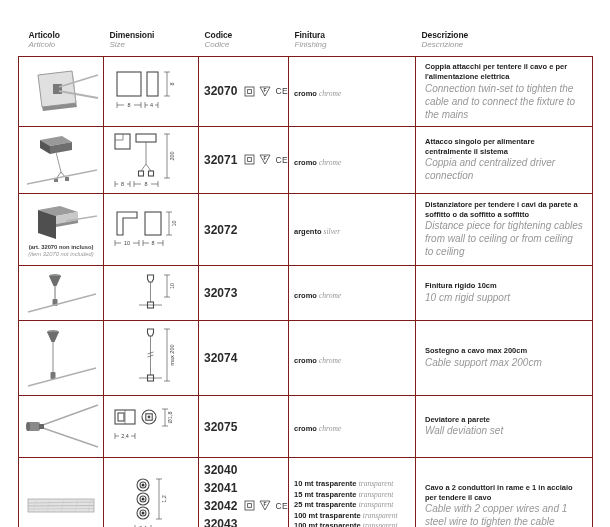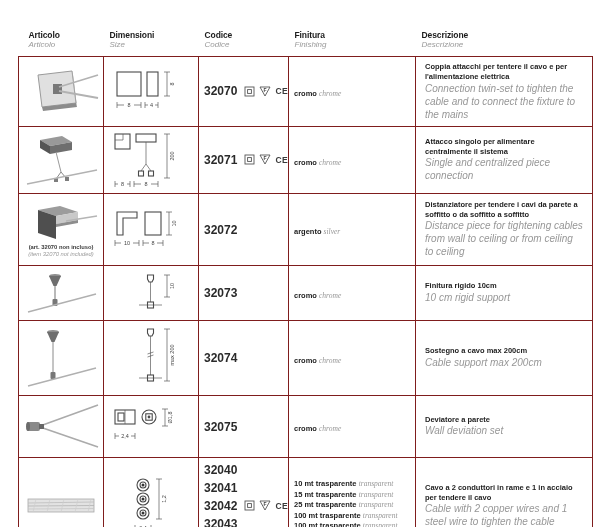--- a/index.html
+++ b/index.html
@@ -14,21 +14,21 @@
   thead .h-it { font-size:8.5px; font-weight:bold; color:#1c1c1c; letter-spacing:-0.1px; }
   thead .h-en { font-size:8px; font-style:italic; color:#9a9a9a; }
 
   tbody td { border:1px solid #7f1d1d; vertical-align:middle; padding:3px 5px; }
   td.art { text-align:center; }
   td.dim { text-align:center; }
 
   .code-line { font-size:12px; font-weight:bold; color:#2a2a2a; line-height:1.5; }
   .cod-flex { display:flex; align-items:center; gap:7px; }
   .certs { display:flex; align-items:center; gap:4px; }
-  .ce-text { font-size:8.5px; font-weight:bold; color:#3a3a3a; letter-spacing:0.5px;text-align:center; }
+  .ce-text { font-size:8.5px; font-weight:normal; color:#3a3a3a; letter-spacing:0.5px;text-align:center; }
 
   .fin-it, .desc-it { font-size:7.5px; font-weight:bold; color:#1c1c1c; line-height:1.3; }
   .fin-en, .desc-en { font-size:10px; font-style:italic; color:#979797; line-height:1.3; }
   .fin-line { font-size:7.5px; line-height:1.42; white-space:nowrap; }
   .fin-line b { font-weight:bold; color:#1c1c1c; }
   .fin-line i { font-style:italic; color:#979797;font-family:Liberation Serif, serif; }
   .desc-wrap { padding:2px 4px; }
 
   .note { margin-top:1px; }
   .note-it { font-size:5.8px; font-weight:bold; color:#3a3a3a; line-height:1.2; }
@@ -193,21 +193,21 @@
           <span class="ce-text">CE</span>
         </span>
       </div>
     </td>
     <td>
       <span class="fin-line"><b>cromo</b> <i>chrome</i></span>
     </td>
     <td>
       <div class="desc-wrap">
         <div class="desc-it">Attacco singolo per alimentare centralmente il sistema</div>
-        <div class="desc-en">Single and centralized piece connection</div>
+        <div class="desc-en">Coppia and centralized driver connection</div>
       </div>
     </td>
   </tr>
 
   <tr style="height:72px;">
     <td class="art">
       <svg width="76" height="42" viewBox="0 0 76 42">
         <polygon points="14,9 36,5 54,11 32,15" fill="#9c9c9c"></polygon>
         <polygon points="14,9 32,15 32,38 14,32" fill="#4f4f4f"></polygon>
         <polygon points="32,15 54,11 54,19 32,23" fill="#c9c9c9"></polygon>

